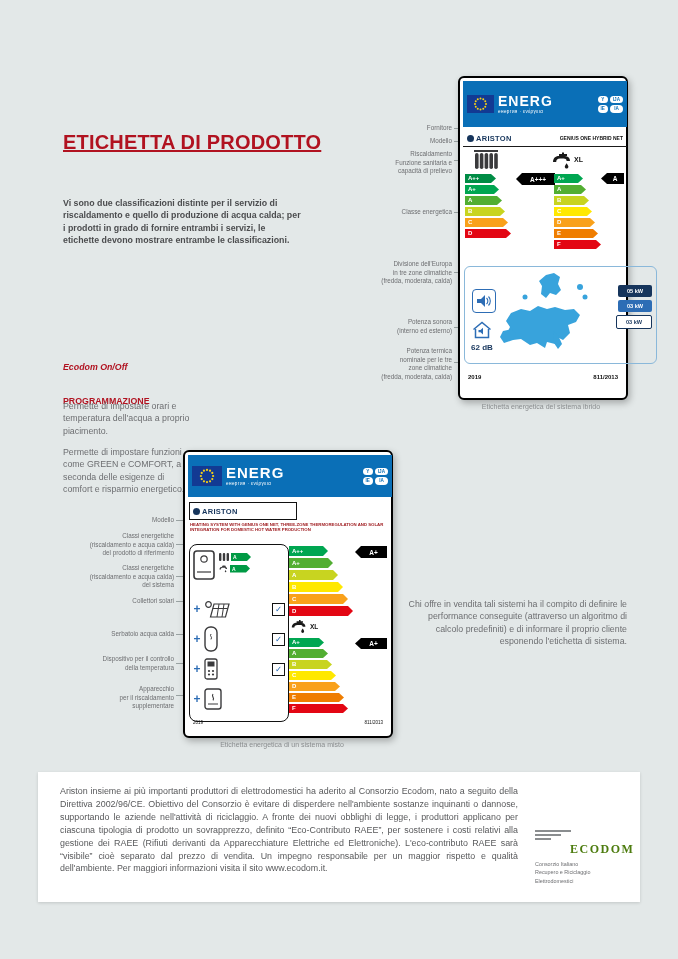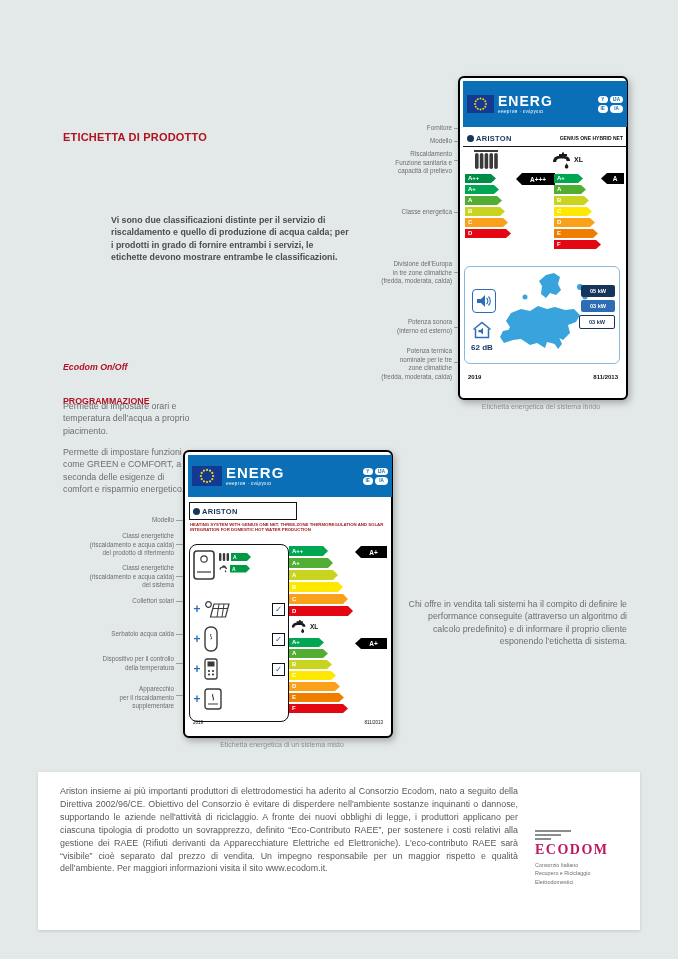--- a/index.html
+++ b/index.html
@@ -1,19 +1,19 @@
 <!DOCTYPE html>
 <html><head>
 <meta charset="utf-8">
 <style>
   html,body{margin:0;padding:0;}
   body{font-family:"Liberation Sans","DejaVu Sans",sans-serif;background:#ffffff;}
   .page{position:relative;width:678px;height:959px;background:#e3e8e8;overflow:hidden;}
   .abs{position:absolute;}
-  .section-title{font-size:11px;font-weight:bold;color:#b11220;letter-spacing:.2px;margin:0;}
+  .section-title{font-size:20px;font-weight:bold;color:#b11220;letter-spacing:.2px;margin:0;text-decoration:underline;}
   .body-text{font-size:8.8px;line-height:1.4;color:#6d6e71;margin:0;}
   .bold-text{font-weight:bold;color:#4c4d4f;}
   .red-bold{font-size:8.8px;font-weight:bold;color:#b11220;}
   .italic{font-style:italic;}
   .right-col{text-align:right;}
   .callout{position:absolute;font-size:6.3px;line-height:1.35;color:#6d6e71;text-align:right;white-space:pre-line;}
   .cline{position:absolute;height:1px;background:#9aa3a3;}
   .caption{position:absolute;font-size:7px;color:#8a8d8f;text-align:center;}
   .card{position:absolute;background:#fff;border:2px solid #000;border-radius:6px;box-shadow:2px 3px 7px rgba(0,0,0,.28);}
   .energ{position:absolute;background:#0a6fb7;display:flex;align-items:center;gap:4px;padding:0 4px;}
@@ -44,31 +44,31 @@
   .sysrow{display:flex;align-items:center;gap:3px;height:30px;}
   .sysrow0{display:flex;align-items:flex-start;gap:4px;height:44px;padding-top:2px;}
   .plus{color:#2d6db5;font-weight:bold;font-size:12px;width:8px;text-align:center;flex:0 0 auto;}
   .checkbox{width:11px;height:11px;border:1.2px solid #111;background:#fff;display:flex;align-items:center;justify-content:center;font-size:8.5px;color:#2d6db5;font-weight:bold;margin-left:auto;}
   .minis{display:flex;flex-direction:column;gap:3px;padding-top:3px;}
   .mini{display:flex;align-items:center;gap:2px;}
   .mini-arrow{height:8px;min-width:18px;background:#009a44;color:#fff;font-size:5px;font-weight:bold;line-height:8px;padding-left:2px;clip-path:polygon(0 0,calc(100% - 4px) 0,100% 50%,calc(100% - 4px) 100%,0 100%);}
   .xl{font-weight:bold;font-size:7px;color:#111;}
   .footer-box{position:absolute;background:#fff;box-shadow:0 1px 3px rgba(0,0,0,.15);}
   .footer-text{position:absolute;font-size:8.9px;line-height:1.45;color:#58595b;text-align:justify;margin:0;}
-  .ecodom-word{font-size:14px;font-weight:bold;color:#be185d;letter-spacing:1.5px;font-family:"Liberation Serif","DejaVu Serif",serif;}
+  .ecodom-word{font-size:12px;font-weight:bold;color:#4d7c0f;letter-spacing:1.5px;font-family:"Liberation Serif","DejaVu Serif",serif;margin-left:35px;}
   .ecodom-bars div{height:2px;background:#8a8d8f;margin-bottom:2px;}
   .ecodom-tag{font-size:5.4px;color:#6d6e71;line-height:1.55;white-space:pre-line;margin-top:3px;}
 </style>
 </head>
 <body>
 
 <div class="page">
 
   <h1 class="abs section-title" style="left:63px;top:131px;">ETICHETTA DI PRODOTTO</h1>
-  <p class="abs body-text bold-text" style="left:63px;top:214px;width:238px;margin-left:48px;">Vi sono due classificazioni distinte per il servizio di riscaldamento e quello di produzione di acqua calda; per i prodotti in grado di fornire entrambi i servizi, le etichette devono mostrare entrambe le classificazioni.</p>
+  <p class="abs body-text bold-text" style="left:63px;top:197px;width:238px;">Vi sono due classificazioni distinte per il servizio di riscaldamento e quello di produzione di acqua calda; per i prodotti in grado di fornire entrambi i servizi, le etichette devono mostrare entrambe le classificazioni.</p>
   <div class="abs red-bold italic" style="left:63px;top:362px;">Ecodom On/Off</div>
   <div class="abs red-bold" style="left:63px;top:388px;margin-top:8px;">PROGRAMMAZIONE</div>
   <p class="abs body-text" style="left:63px;top:400px;width:155px;">Permette di impostare orari e temperatura dell'acqua a proprio piacimento.</p>
   <p class="abs body-text" style="left:63px;top:446px;width:122px;">Permette di impostare funzioni come GREEN e COMFORT, a seconda delle esigenze di comfort e risparmio energetico.</p>
 
   <div class="callout" style="left:330px;top:124px;width:122px;">Fornitore</div>
   <div class="cline" style="left:454px;top:128px;width:14px;"></div>
   <div class="callout" style="left:330px;top:137px;width:122px;">Modello</div>
   <div class="cline" style="left:454px;top:141px;width:14px;"></div>
   <div class="callout" style="left:330px;top:150px;width:122px;">Riscaldamento
@@ -156,21 +156,21 @@
       <div class="arrow" style="width: 26px; background: rgb(0, 166, 81);">A+</div>
       <div class="arrow" style="width: 29px; background: rgb(82, 174, 50);">A</div>
       <div class="arrow" style="width: 32px; background: rgb(200, 212, 32);">B</div>
       <div class="arrow" style="width: 35px; background: rgb(255, 232, 0);">C</div>
       <div class="arrow" style="width: 38px; background: rgb(249, 161, 27);">D</div>
       <div class="arrow" style="width: 41px; background: rgb(239, 125, 0);">E</div>
       <div class="arrow" style="width: 44px; background: rgb(227, 6, 19);">F</div>
     </div>
     <div class="ind" style="left:141px;top:95px;width:18px;height:11px;">A</div>
 
-    <div class="mapbox" style="left:4px;top:188px;width:154px;height:96px;">
+    <div class="mapbox" style="left:4px;top:188px;width:154px;height:96px;padding-left:37px;">
       <div class="abs" style="left:7px;top:22px;width:22px;height:22px;border:1.5px solid #2d6db5;border-radius:4px;display:flex;align-items:center;justify-content:center;">
         <svg width="14" height="12" viewBox="0 0 14 12">
             <polygon points="0,4 4,4 8,0 8,12 4,8 0,8" fill="#2d6db5"></polygon>
             <path d="M9.5 3a4 4 0 0 1 0 6M11.5 1.5a6.5 6.5 0 0 1 0 9" stroke="#2d6db5" stroke-width="1.1" fill="none"></path>
           </svg>
       </div>
       <svg class="abs" style="left:7px;top:54px;" width="20" height="18" viewBox="0 0 20 18">
           <path d="M1.5 8.5 10 1.5 18.5 8.5" fill="none" stroke="#2d6db5" stroke-width="1.5"></path>
           <path d="M3.5 8v8.5h13V8" fill="none" stroke="#2d6db5" stroke-width="1.5"></path>
           <polygon points="6.5,9 8.5,9 11,6.8 11,13.4 8.5,11.2 6.5,11.2" fill="#2d6db5"></polygon>
@@ -345,23 +345,23 @@
       <div class="arrow" style="width: 52px; background: rgb(239, 125, 0);">E</div>
       <div class="arrow" style="width: 56px; background: rgb(227, 6, 19);">F</div>
     </div>
     <div class="ind" style="left:170px;top:186px;width:27px;height:11px;">A+</div>
 
     <span class="tinyyear" style="left:8px;top:268px;">2019</span>
     <span class="tinyyear" style="right:8px;top:268px;">811/2013</span>
   </div>
   <div class="caption" style="left:176px;top:741px;width:212px;">Etichetta energetica di un sistema misto</div>
 
-  <p class="abs body-text right-col" style="left:400px;top:598px;width:227px;">Chi offre in vendita tali sistemi ha il compito di definire le performance conseguite (attraverso un algoritmo di calcolo predefinito) e di informare il proprio cliente esponendo l'etichetta di sistema.</p>
-
-  <div class="footer-box" style="left:38px;top:772px;width:602px;height:158px;">
+  <p class="abs body-text right-col" style="left:400px;top:598px;width:227px;">Chi offre in vendita tali sistemi ha il compito di definire le performance conseguite (attraverso un algoritmo di calcolo predefiniti) e di informare il proprio cliente esponendo l'etichetta di sistema.</p>
+
+  <div class="footer-box" style="left:38px;top:772px;width:602px;height:130px;">
     <p class="footer-text" style="left:22px;top:13px;width:458px;">Ariston insieme ai più importanti produttori di elettrodomestici ha aderito al Consorzio Ecodom, nato a seguito della Direttiva 2002/96/CE. Obiettivo del Consorzio è evitare di disperdere nell'ambiente sostanze inquinanti o dannose, supportando le aziende nell'attività di riciclaggio. A fronte dei nuovi obblighi di legge, i produttori applicano per ciascuna tipologia di prodotto un sovrapprezzo, definito “Eco-Contributo RAEE”, per sostenere i costi relativi alla gestione dei RAEE (Rifiuti derivanti da Apparecchiature Elettriche ed Elettroniche). L'eco-contributo RAEE sarà “visibile” cioè separato dal prezzo di vendita. Un impegno responsabile per un maggior rispetto e qualità dell'ambiente. Per maggiori informazioni visita il sito www.ecodom.it.</p>
     <div class="abs" style="left:497px;top:58px;width:100px;">
       <div class="ecodom-bars">
           <div style="width:36px;"></div>
           <div style="width:26px;"></div>
           <div style="width:16px;"></div>
         </div>
       <div class="ecodom-word">ECODOM</div>
       <div class="ecodom-tag">Consorzio Italiano
 Recupero e Riciclaggio

